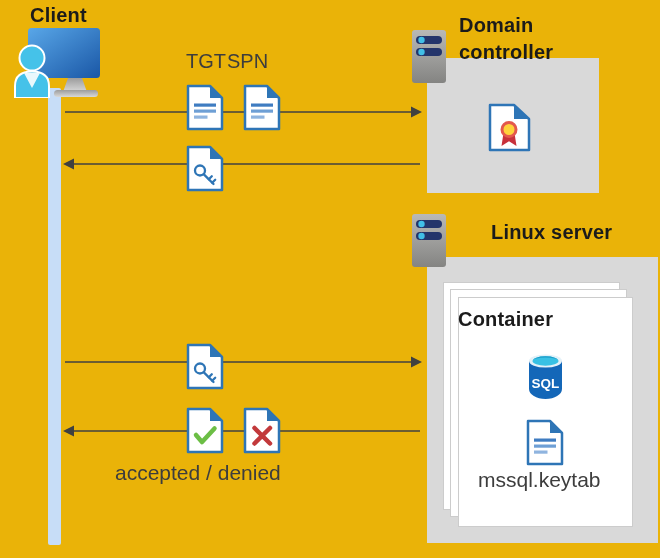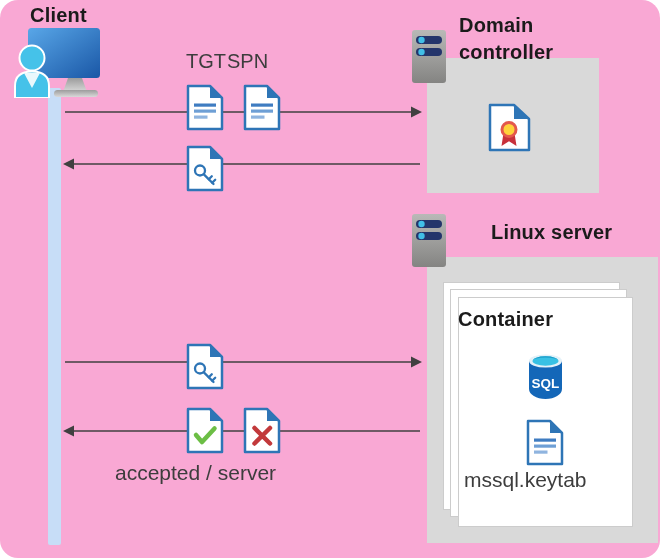--- a/index.html
+++ b/index.html
@@ -1,19 +1,18 @@
 <!DOCTYPE html>
 <html><head>
 <meta charset="utf-8">
 <style>
   html,body{margin:0;padding:0;background:#fff;}
   .stage{
-    position:relative;width:660px;height:558px;background:#f9a8d4;overflow:hidden;
+    position:relative;width:660px;height:558px;background:#eab308;overflow:hidden;
     font-family:"Liberation Sans",sans-serif;
-    border-radius:18px;
   }
   .abs{position:absolute;}
   .h-label{font-weight:700;font-size:20px;color:#1b1b1b;letter-spacing:.2px;}
   .g-label{font-size:20px;color:#3d3d3d;}
   .center{}
   .timeline{background:#C7DDF7;border-radius:2px;}
   .graybox{background:#D9D9D9;}
   .page{background:#fff;border:1px solid #CCCCCC;box-sizing:border-box;}
   svg{display:block;}
 </style>
@@ -137,21 +136,21 @@
     <text x="18.5" y="35" text-anchor="middle" font-family="Liberation Sans, sans-serif" font-size="13.5" font-weight="700" fill="#fff">SQL</text>
   </svg>
 
   <svg class="abs" style="left:526px;top:419px;" width="38" height="47" viewBox="0 0 38 47">
     <path d="M2,2 L24,2 L36,14 L36,45 L2,45 Z" fill="#fff" stroke="#2E75B6" stroke-width="2.5" stroke-linejoin="round"></path>
     <path d="M24,2 L36,14 L24,14 Z" fill="#2E75B6"></path>
     <rect x="8" y="19.5" width="22" height="3.2" fill="#3F7CC1"></rect>
     <rect x="8" y="25.5" width="22" height="3.2" fill="#6E9FD5"></rect>
     <rect x="8" y="31.5" width="13.5" height="3.2" fill="#8FB4DF"></rect>
   </svg>
-  <div class="abs g-label center" style="left:440px;top:468px;width:175px;font-size:21px;padding-left:24px;">mssql.keytab</div>
+  <div class="abs g-label center" style="left:454px;top:468px;width:175px;font-size:21px;padding-left:24px;">mssql.keytab</div>
 
   <svg class="abs" style="left:186px;top:343px;" width="38" height="47" viewBox="0 0 38 47">
     <path d="M2,2 L24,2 L36,14 L36,45 L2,45 Z" fill="#fff" stroke="#2E75B6" stroke-width="2.5" stroke-linejoin="round"></path>
     <path d="M24,2 L36,14 L24,14 Z" fill="#2E75B6"></path>
     <g stroke="#2E75B6" stroke-width="2.3" fill="none" stroke-linecap="round">
       <circle cx="14" cy="25.5" r="5"></circle>
       <path d="M17.6,29.1 L27.5,39"></path>
       <path d="M22.8,34.3 L25.8,31.3"></path>
       <path d="M26.2,37.7 L29.2,34.7"></path>
     </g>
@@ -161,15 +160,15 @@
     <path d="M2,2 L24,2 L36,14 L36,45 L2,45 Z" fill="#fff" stroke="#2E75B6" stroke-width="2.5" stroke-linejoin="round"></path>
     <path d="M24,2 L36,14 L24,14 Z" fill="#2E75B6"></path>
     <path d="M10,28 L16,35 L28.5,21.5" fill="none" stroke="#6CBE45" stroke-width="4.5" stroke-linecap="round" stroke-linejoin="round"></path>
   </svg>
   <svg class="abs" style="left:243px;top:407px;" width="38" height="47" viewBox="0 0 38 47">
     <path d="M2,2 L24,2 L36,14 L36,45 L2,45 Z" fill="#fff" stroke="#2E75B6" stroke-width="2.5" stroke-linejoin="round"></path>
     <path d="M24,2 L36,14 L24,14 Z" fill="#2E75B6"></path>
     <path d="M11.5,21 L27,36.5 M27,21 L11.5,36.5" fill="none" stroke="#C2393B" stroke-width="4.5" stroke-linecap="round"></path>
   </svg>
 
-  <div class="abs g-label center" style="left:115px;top:461px;width:235px;font-size:21px;">accepted / server</div>
+  <div class="abs g-label center" style="left:115px;top:461px;width:235px;font-size:21px;">accepted / denied</div>
 
 </div>
 
 </body></html>

